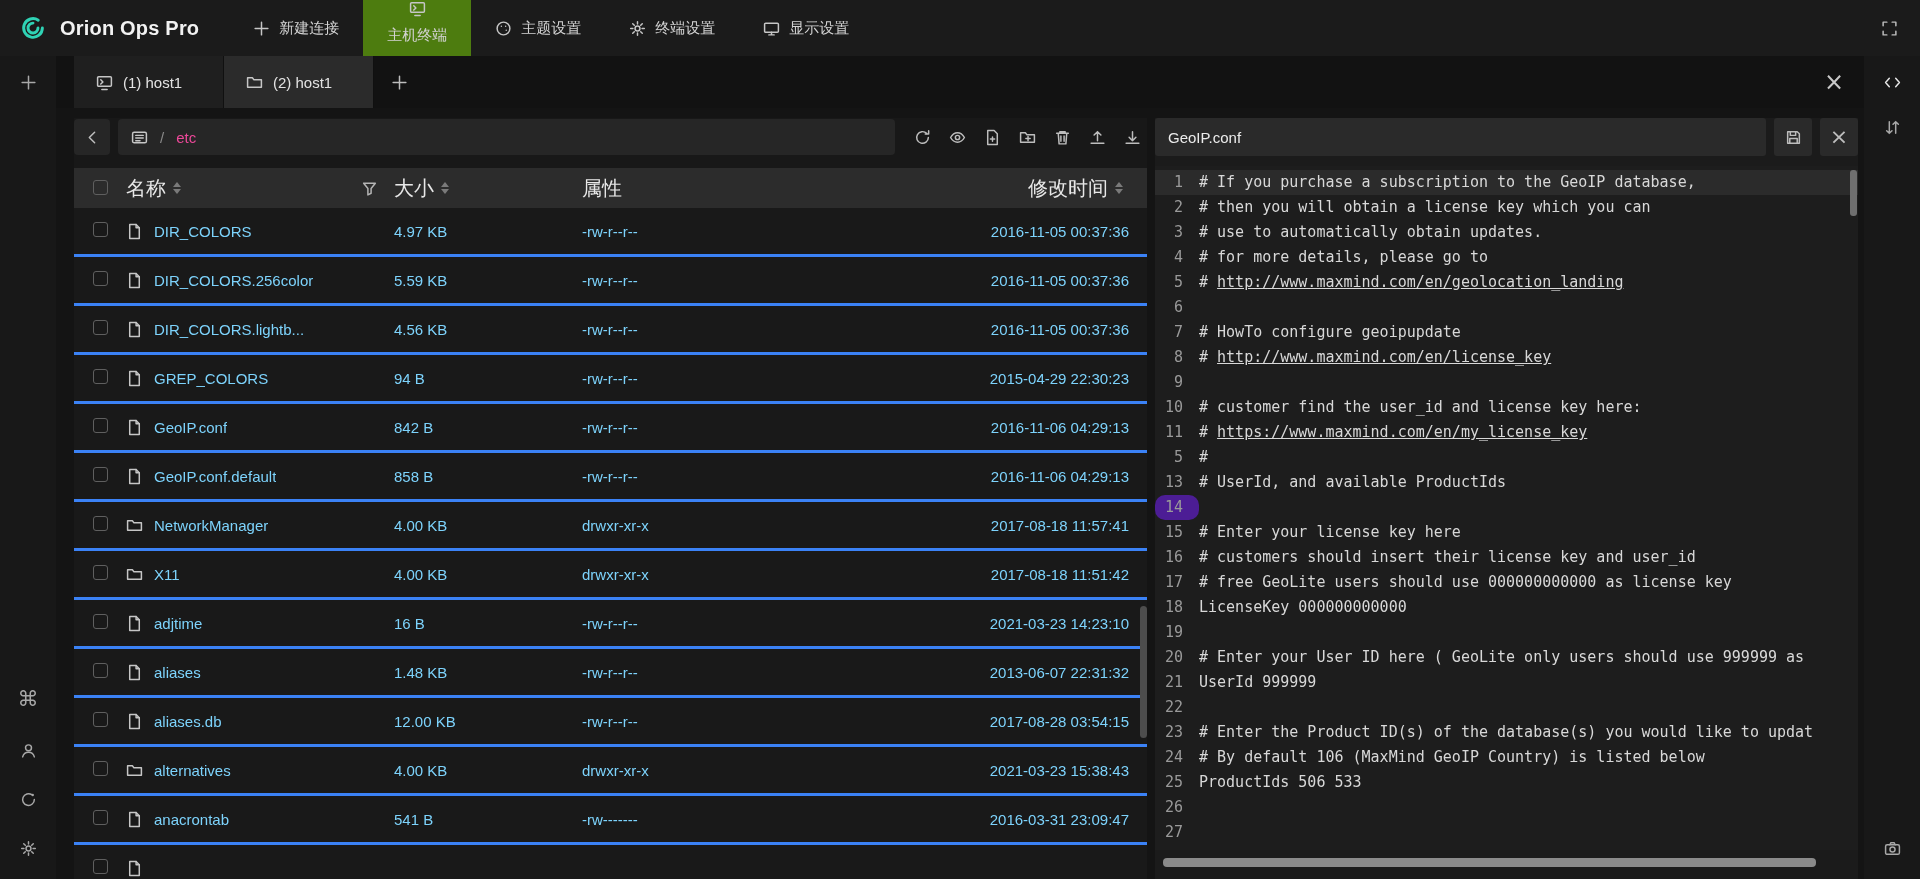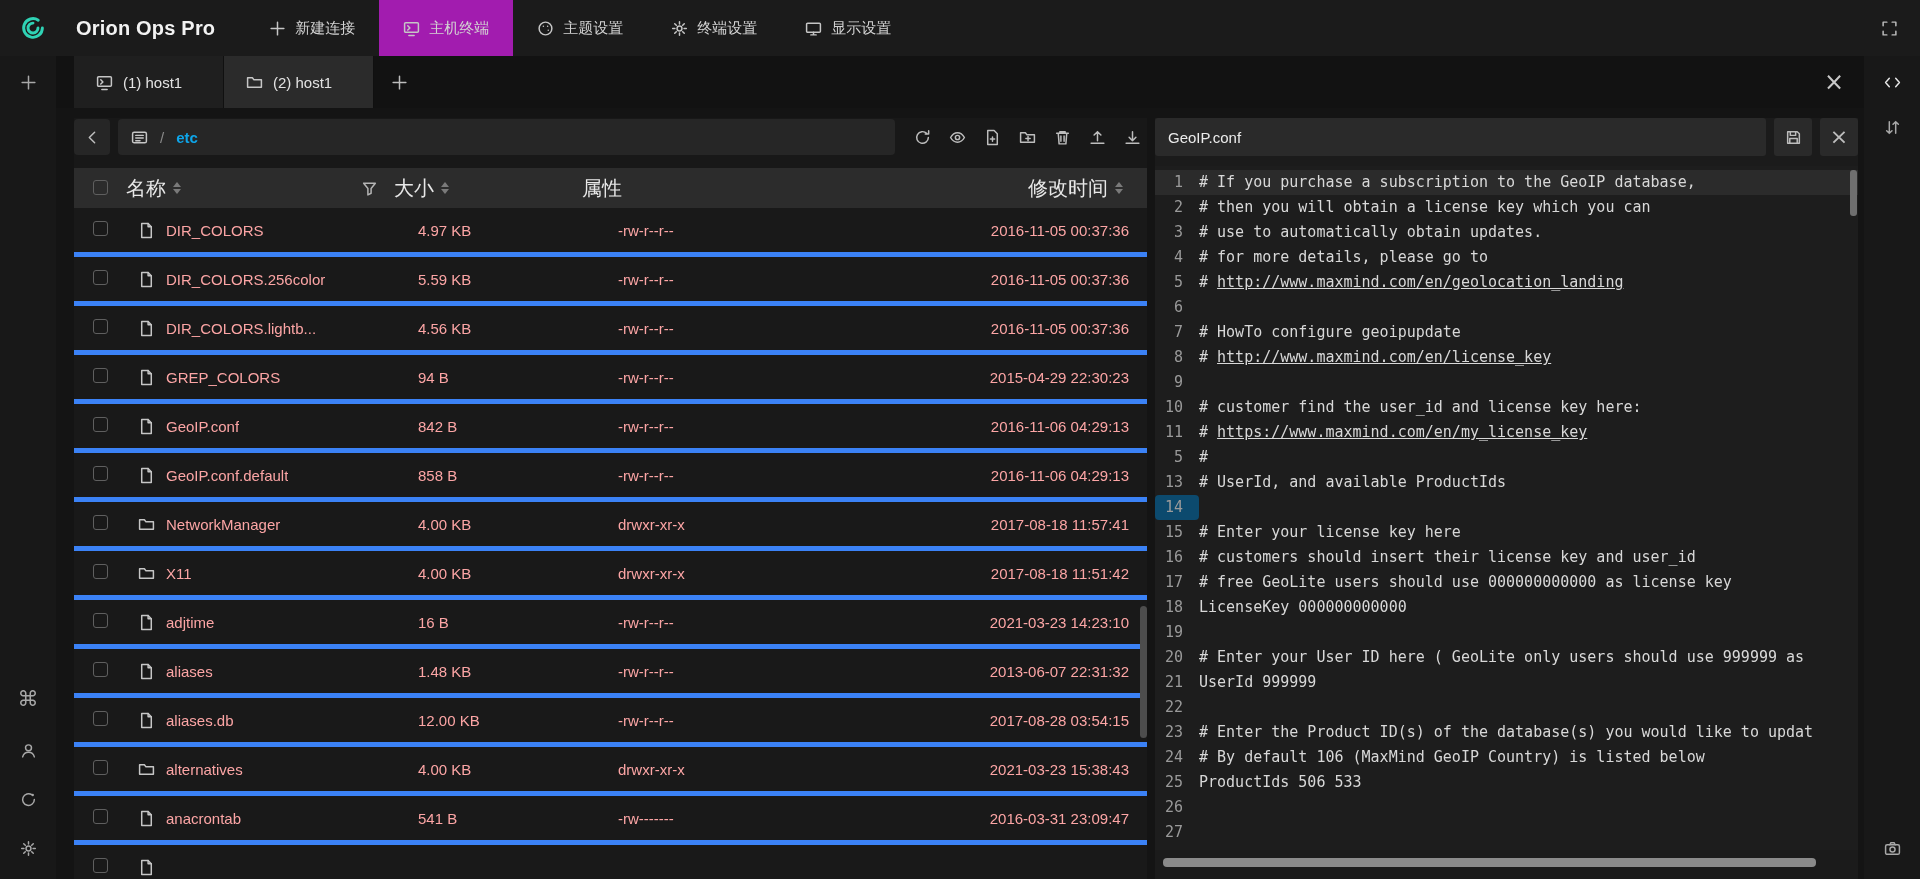--- a/index.html
+++ b/index.html
@@ -2,25 +2,25 @@
 <html><head>
 <meta charset="utf-8">
 <style>
   *{margin:0;padding:0;box-sizing:border-box;}
   html,body{width:1920px;height:879px;overflow:hidden;background:#141414;color:#d9d9d9;
     font-family:"Liberation Sans","DejaVu Sans",sans-serif;}
   .app{display:flex;flex-direction:column;width:1920px;height:879px;}
 
   
   .topbar{height:56px;flex:none;display:flex;align-items:stretch;background:#1b1b1b;}
-  .brand{display:flex;align-items:center;gap:28px;padding:0 30px 0 18px;}
+  .brand{display:flex;align-items:center;gap:12px;padding:0 30px 0 18px;}
   .brand-title{font-size:20px;font-weight:700;color:#f2f2f2;letter-spacing:.2px;}
   .menu{display:flex;align-items:stretch;}
   .menu-item{display:flex;align-items:center;gap:9px;padding:0 24px;font-size:15px;color:#d2d2d2;cursor:pointer;}
-  .menu-item.active{background:#a21caf;}
+  .menu-item.active{background:#4d7c0f;flex-direction:column;}
   .mi-icon,.tab-icon,.cell-icon,.crumb-icon{display:flex;align-items:center;color:#c6c6c6;}
   .topbar-right{margin-left:auto;display:flex;align-items:center;padding-right:22px;}
   .iconbtn{background:none;border:none;color:#bdbdbd;display:flex;align-items:center;justify-content:center;cursor:pointer;}
   .uni{font-size:21px;line-height:1;font-family:"DejaVu Sans",sans-serif;}
 
   
   .main{flex:1;display:flex;min-height:0;}
   .rail{width:56px;flex:none;display:flex;flex-direction:column;align-items:center;background:#181818;}
   .rail .top-group{display:flex;flex-direction:column;gap:28px;margin-top:18px;align-items:center;}
   .rail .bottom-group{margin-top:auto;display:flex;flex-direction:column;gap:32px;margin-bottom:22px;align-items:center;}
@@ -40,53 +40,53 @@
 
   
   .panels{flex:1;display:flex;gap:8px;padding:10px 6px 0 18px;min-height:0;}
 
   
   .file-panel{width:1073px;flex:none;display:flex;flex-direction:column;min-height:0;position:relative;background:#181818;}
   .fm-toolbar{height:38px;flex:none;display:flex;align-items:center;gap:8px;margin-bottom:12px;}
   .back-btn{width:36px;height:36px;border-radius:4px;background:#262626;flex:none;}
   .breadcrumb{flex:1;height:36px;background:#262626;border-radius:4px;display:flex;align-items:center;gap:12px;padding:0 13px;font-size:15px;}
   .crumb-sep{color:#8a8a8a;}
-  .crumb{color:#0ea5e9;font-weight:bold;}
+  .crumb{color:#ec4899;}
   .fm-actions{display:flex;align-items:center;gap:5px;padding-left:4px;}
   .fm-actions .iconbtn{width:30px;height:30px;}
   .fm-table{flex:1;min-height:0;overflow:hidden;position:relative;}
   .thead,.trow{display:grid;grid-template-columns:52px 268px 188px 1fr 286px;align-items:center;}
   .thead{height:40px;background:#2c2c2c;font-size:20px;color:#e8e8e8;}
   .th{display:flex;align-items:center;gap:7px;}
   .th-mtime{justify-content:flex-end;padding-right:24px;}
   .cb{width:15px;height:15px;border:1.5px solid #5f5f5f;border-radius:3px;display:inline-block;}
   .cell-cb{padding-left:19px;}
   .sort{display:inline-flex;flex-direction:column;gap:2px;}
   .sort i{display:block;width:0;height:0;border-left:4px solid transparent;border-right:4px solid transparent;}
   .sort .up{border-bottom:5px solid #7a7a7a;}
   .sort .dn{border-top:5px solid #7a7a7a;}
   .filter{margin-left:auto;margin-right:16px;color:#b5b5b5;display:flex;}
-  .trow{height:49px;border-bottom:5px solid #3b82f6;font-size:15px;color:#fca5a5;cursor:pointer;background:#191919;gap:12px;}
+  .trow{height:49px;border-bottom:3px solid #3b82f6;font-size:15px;color:#7dd3fc;cursor:pointer;background:#191919;}
   .cell-name{display:flex;align-items:center;gap:11px;min-width:0;}
   .cell-name-text{white-space:nowrap;overflow:hidden;}
   .cell-mtime{text-align:right;padding-right:18px;}
   .fm-vscroll{position:absolute;right:0;top:438px;width:7px;height:132px;border-radius:4px;background:#4d4d4d;}
 
   
   .editor-panel{flex:1;display:flex;flex-direction:column;min-width:0;min-height:0;background:#1b1b1b;}
   .ed-header{height:38px;flex:none;display:flex;gap:8px;margin-bottom:10px;}
   .filename-bar{flex:1;background:#2a2a2a;border-radius:3px;display:flex;align-items:center;padding:0 13px;font-size:15px;color:#ececec;}
   .ed-btn{width:38px;height:38px;background:#2a2a2a;border-radius:3px;flex:none;}
   .ed-btn .uni{font-size:22px;}
   .ed-body{flex:1;min-height:0;background:#1d1d1d;position:relative;overflow:hidden;
     font-family:"DejaVu Sans Mono","Liberation Mono",monospace;font-size:15px;line-height:25px;padding-top:4px;}
   .ln{display:flex;height:25px;white-space:pre;}
   .ln.active{background:#2b2b2b;}
   .num{width:44px;flex:none;text-align:right;padding-right:16px;color:#9a9a9a;}
-  .ln.cursor .num{background:#0c4a6e;border-radius:4px;}
+  .ln.cursor .num{background:#4c1d95;border-radius:10px;}
   .txt{flex:1;overflow:hidden;color:#d8d8d8;}
   .lnk{text-decoration:underline;}
   .ed-vscroll{position:absolute;right:1px;top:4px;width:7px;height:46px;background:#6f6f6f;border-radius:3px;}
   .ed-hscroll{height:9px;flex:none;margin:8px 4px 12px 4px;position:relative;}
   .ed-hscroll .thumb{position:absolute;left:4px;top:0;height:9px;width:94%;background:#8a8a8a;border-radius:4px;}
 </style>
 </head>
 <body>
 
 <div class="app">

